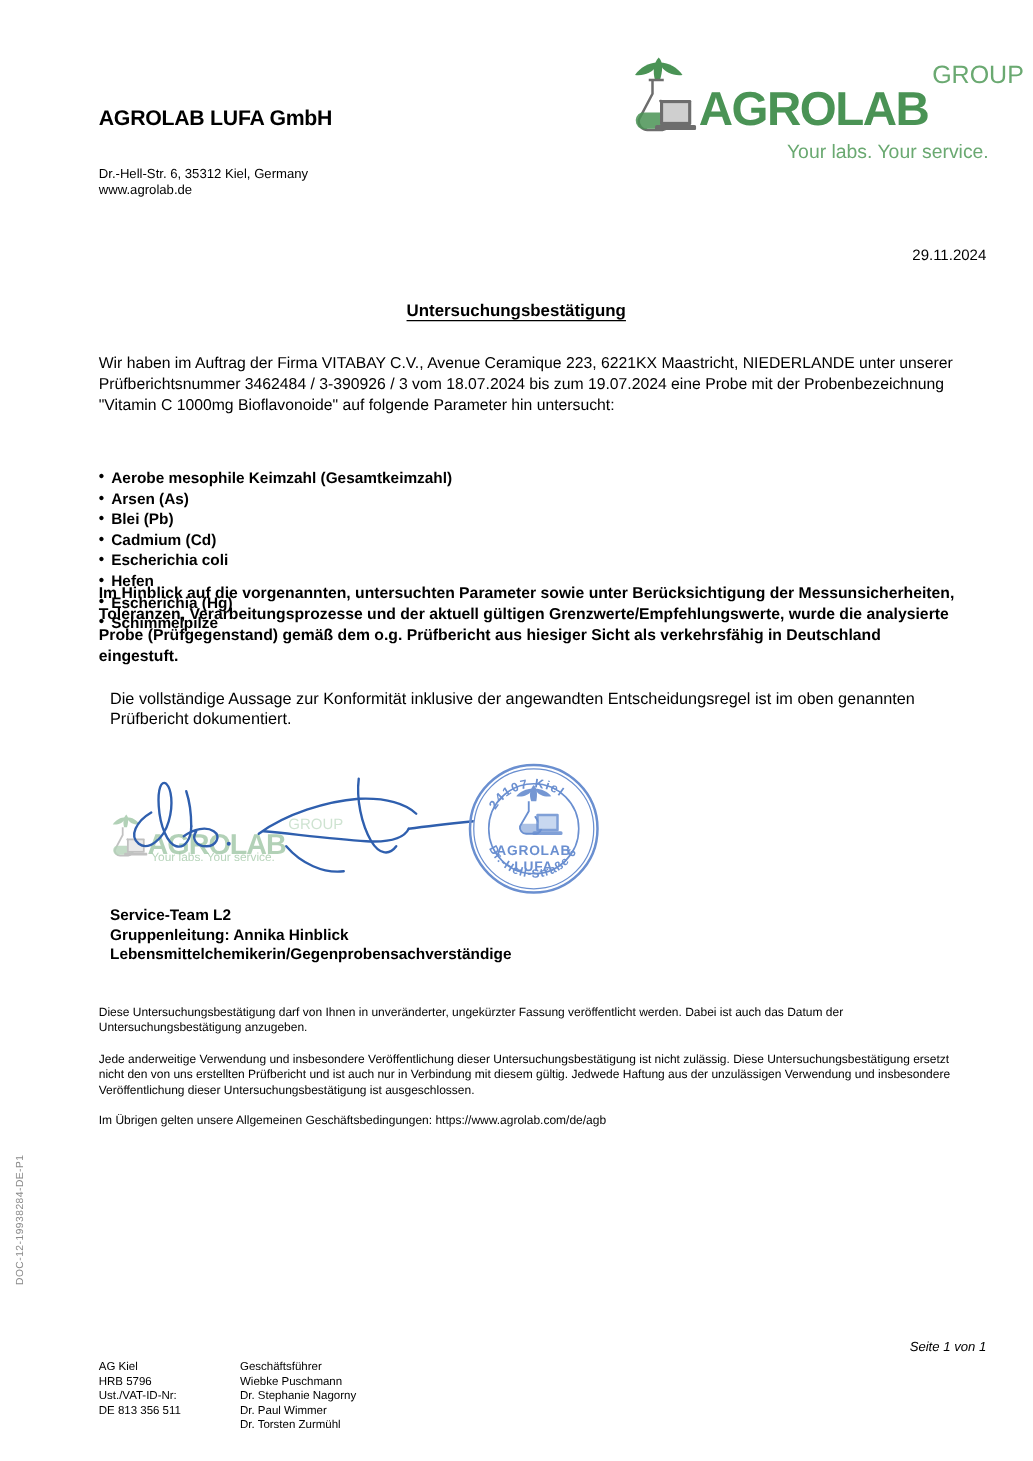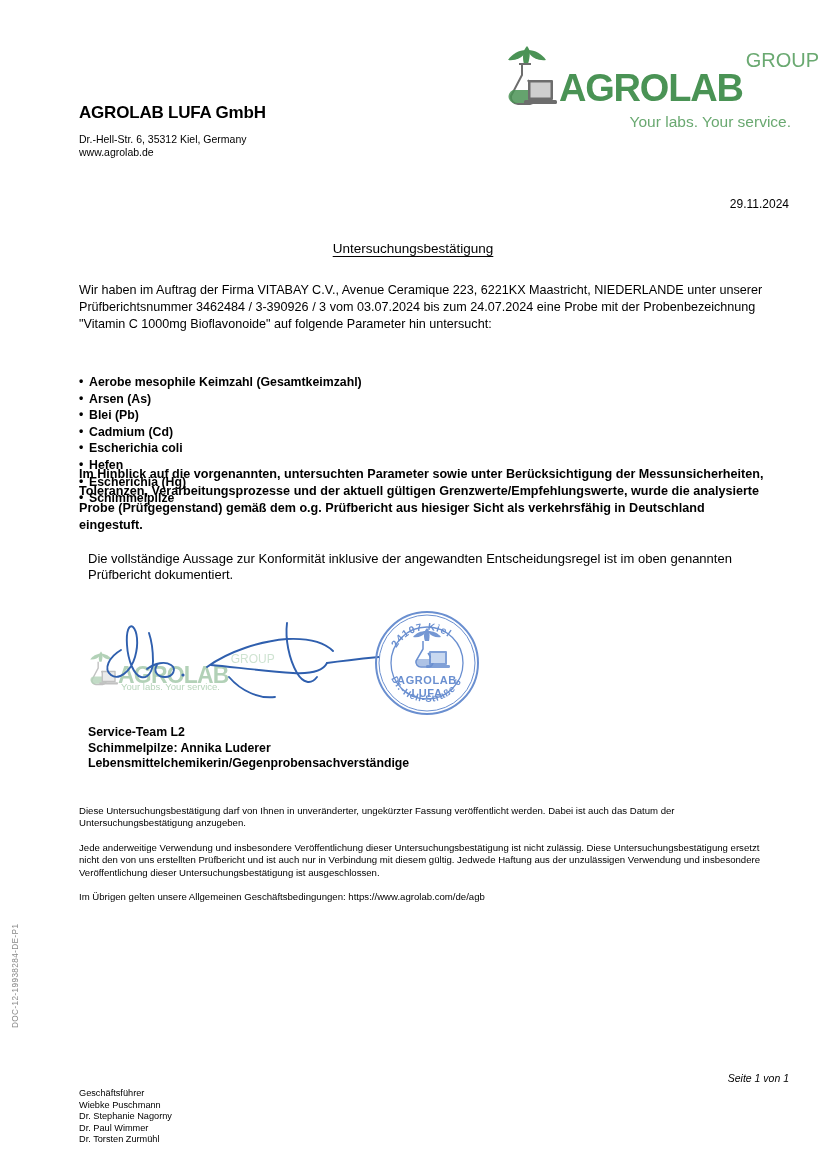--- a/index.html
+++ b/index.html
@@ -20,21 +20,20 @@
   }
 
   
   .company-name {
     position: absolute;
     left: 79px;
     top: 85px;
     font-size: 17px;
     font-weight: bold;
     letter-spacing: -0.2px;
-    margin-top: 18px;
   }
   .company-address {
     position: absolute;
     left: 79px;
     top: 133px;
     font-size: 10.5px;
     line-height: 13px;
   }
 
   
@@ -91,21 +90,21 @@
   }
 
   
   .doc-title {
     position: absolute;
     left: 0;
     right: 0;
     top: 241px;
     text-align: center;
     font-size: 13.5px;
-    font-weight: normal;
+    font-weight: bold;
     text-decoration: underline;
     text-underline-offset: 3px;
   }
 
   
   .intro {
     position: absolute;
     left: 79px;
     top: 282px;
     width: 684px;
@@ -303,21 +302,21 @@
       <div class="logo-word">AGROLAB</div>
       <div class="logo-group">GROUP</div>
     </div>
     <div class="logo-tag">Your labs. Your service.</div>
   </div>
 
   <div class="doc-date">29.11.2024</div>
 
   <div class="doc-title">Untersuchungsbestätigung</div>
 
-  <div class="intro">Wir haben im Auftrag der Firma VITABAY C.V., Avenue Ceramique 223, 6221KX Maastricht, NIEDERLANDE unter unserer Prüfberichtsnummer 3462484 / 3-390926 / 3 vom 03.07.2024 bis zum 24.07.2024 eine Probe mit der Probenbezeichnung "Vitamin C 1000mg Bioflavonoide" auf folgende Parameter hin untersucht:</div>
+  <div class="intro">Wir haben im Auftrag der Firma VITABAY C.V., Avenue Ceramique 223, 6221KX Maastricht, NIEDERLANDE unter unserer Prüfberichtsnummer 3462484 / 3-390926 / 3 vom 18.07.2024 bis zum 19.07.2024 eine Probe mit der Probenbezeichnung "Vitamin C 1000mg Bioflavonoide" auf folgende Parameter hin untersucht:</div>
 
   <div class="params">
     <div class="params-col left">
       <ul>
         <li>Aerobe mesophile Keimzahl (Gesamtkeimzahl)</li>
         <li>Arsen (As)</li>
         <li>Blei (Pb)</li>
         <li>Cadmium (Cd)</li>
       </ul>
     </div>
@@ -400,35 +399,41 @@
       <rect x="57" y="46" width="18" height="14" rx="1" fill="#6a8fd0" opacity="0.85"></rect>
       <rect x="59" y="48" width="14" height="10" fill="#c8d8f0"></rect>
       <rect x="54" y="60" width="24" height="3" rx="1.2" fill="#6a8fd0" opacity="0.85"></rect>
       <text x="55" y="79" text-anchor="middle" font-family="'Liberation Sans', sans-serif" font-size="11" font-weight="bold" fill="#6a8fd0" letter-spacing="0.6">AGROLAB</text>
       <text x="55" y="92" text-anchor="middle" font-family="'Liberation Sans', sans-serif" font-size="11" font-weight="bold" fill="#6a8fd0" letter-spacing="0.6">LUFA</text>
     </svg>
   </div>
 
   <div class="sig-names">
     <div>Service-Team L2</div>
-    <div>Schimmelpilze: Annika Luderer</div>
+    <div>Gruppenleitung: Annika Hinblick</div>
     <div>Lebensmittelchemikerin/Gegenprobensachverständige</div>
   </div>
 
   <div class="fineprint">
     <p>Diese Untersuchungsbestätigung darf von Ihnen in unveränderter, ungekürzter Fassung veröffentlicht werden. Dabei ist auch das Datum der Untersuchungsbestätigung anzugeben.</p>
     <p>Jede anderweitige Verwendung und insbesondere Veröffentlichung dieser Untersuchungsbestätigung ist nicht zulässig. Diese Untersuchungsbestätigung ersetzt nicht den von uns erstellten Prüfbericht und ist auch nur in Verbindung mit diesem gültig. Jedwede Haftung aus der unzulässigen Verwendung und insbesondere Veröffentlichung dieser Untersuchungsbestätigung ist ausgeschlossen.</p>
     <p>Im Übrigen gelten unsere Allgemeinen Geschäftsbedingungen: https://www.agrolab.com/de/agb</p>
   </div>
 
   <div class="side-code">DOC-12-19938284-DE-P1</div>
 
   <div class="page-num">Seite 1 von 1</div>
 
   <div class="footer">
+    <div class="footer-col1">
+      <div>AG Kiel</div>
+      <div>HRB 5796</div>
+      <div>Ust./VAT-ID-Nr:</div>
+      <div>DE 813 356 511</div>
+    </div>
     <div class="footer-col2">
       <div>Geschäftsführer</div>
       <div>Wiebke Puschmann</div>
       <div>Dr. Stephanie Nagorny</div>
       <div>Dr. Paul Wimmer</div>
       <div>Dr. Torsten Zurmühl</div>
     </div>
   </div>
 
 </div>

